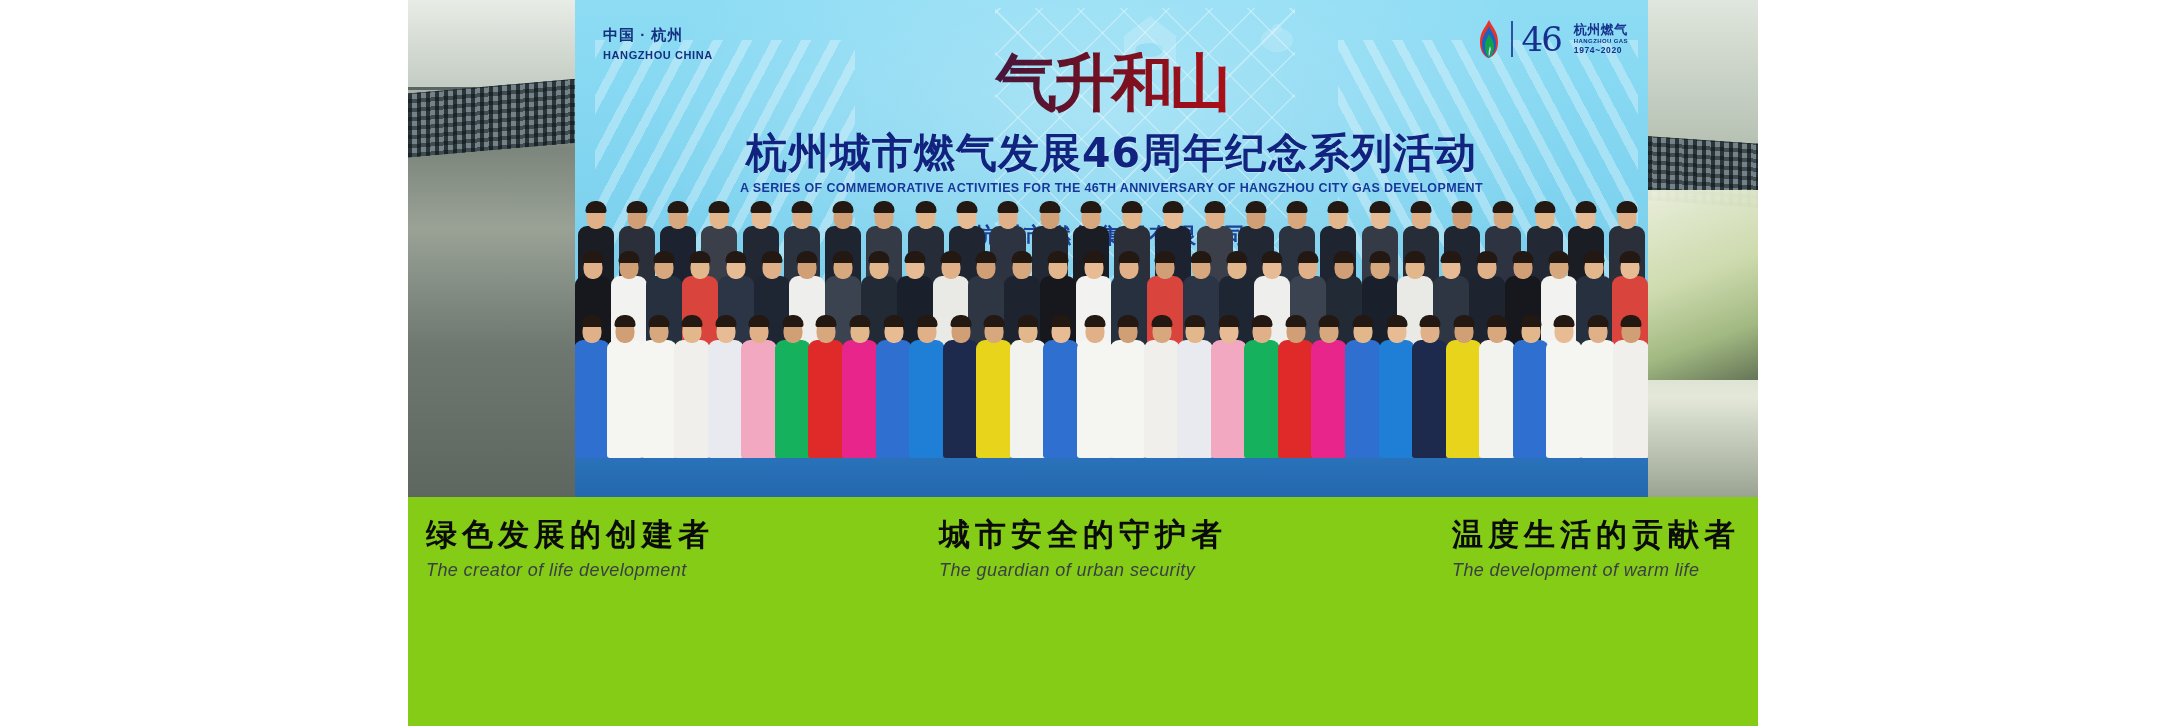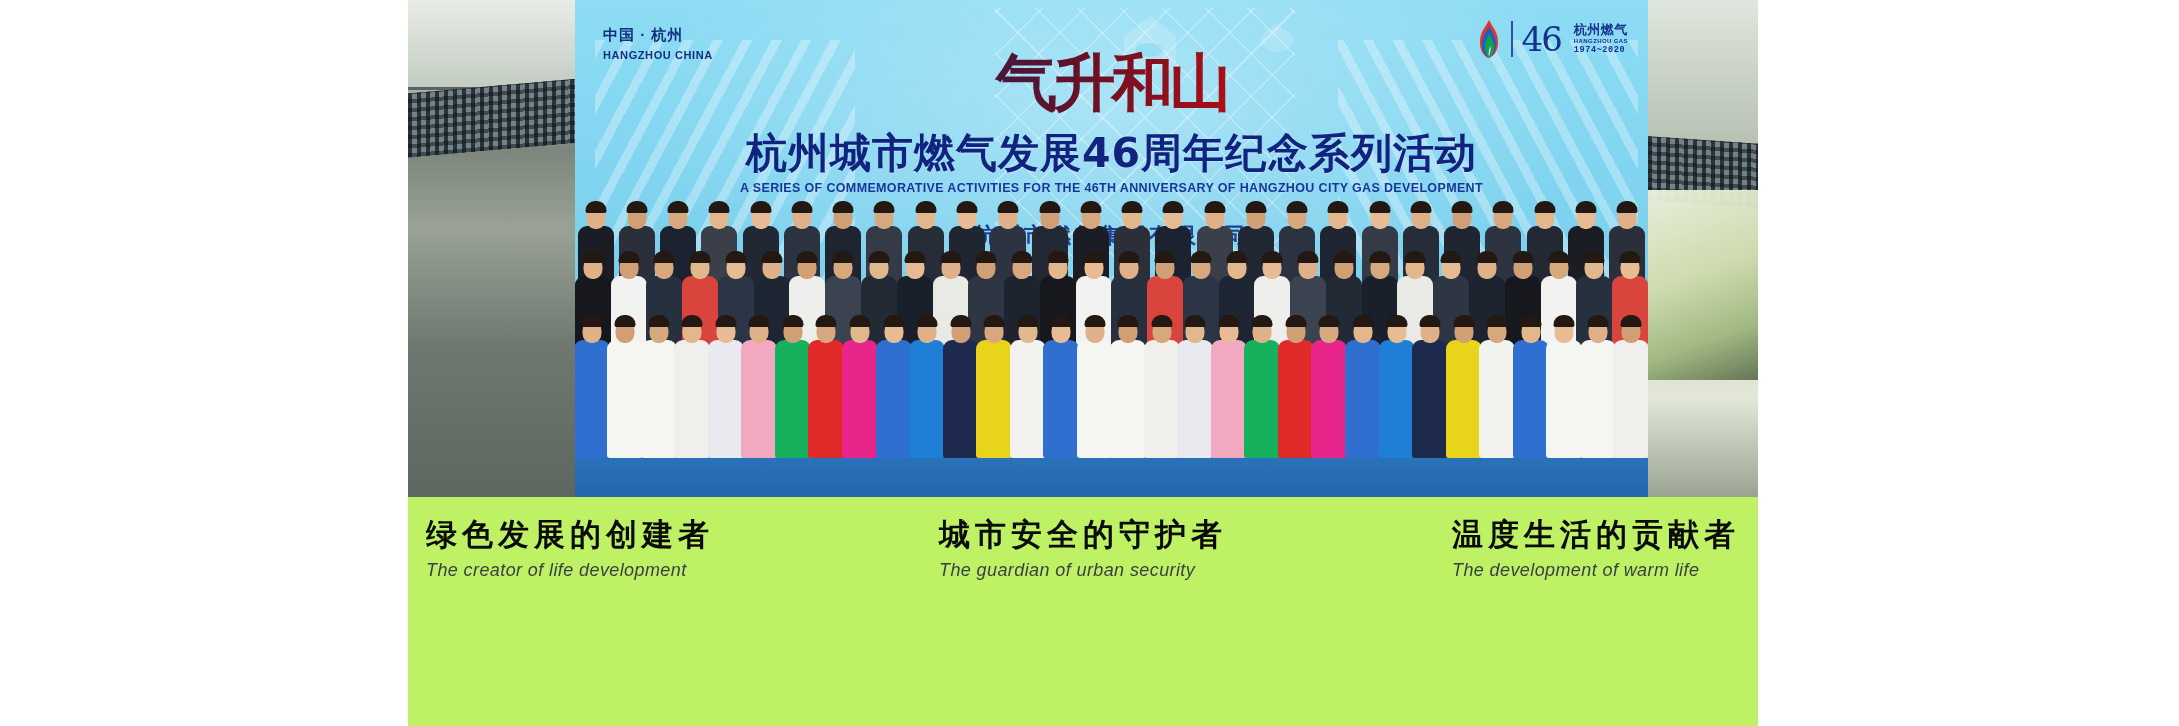--- a/index.html
+++ b/index.html
@@ -148,21 +148,21 @@
   }
   .flame { width:26px; height:38px; }
   .vrule { width:1.5px; height:36px; background:#17308c; opacity:.8; }
   .num46 {
     font-size:34px; font-weight:400; color:#17308c; line-height:1;
     letter-spacing:-2px; font-family:"DejaVu Serif","Liberation Serif",serif;
   }
   .gasmark { color:#17308c; line-height:1.15; margin-left:4px; }
   .gasmark .g1 { font-size:13px; font-weight:700; letter-spacing:.5px; }
   .gasmark .g2 { font-size:6px; font-weight:700; letter-spacing:.4px; }
-  .gasmark .g3 { font-size:8.5px; font-weight:700; letter-spacing:.6px; margin-top:1px;font-family:Liberation Mono, monospace; }
+  .gasmark .g3 { font-size:8.5px; font-weight:700; letter-spacing:.6px; margin-top:1px; }
 
   
   #people {
     position:absolute; left:167px; top:200px;
     width:1073px; height:297px;
     overflow:hidden;
   }
   #stagefloor {
     position:absolute; left:167px; bottom:0;
     width:1073px; height:78px;
@@ -187,21 +187,21 @@
   }
   .body {
     position:absolute; left:50%; transform:translateX(-50%);
     width:36px; border-radius:9px 9px 3px 3px;
   }
 
   
   #slogans {
     position:absolute; left:0; top:497px;
     width:1350px; height:229px;
-    background:#bef264;
+    background:#84cc16;
   }
   .slogan-row { position:absolute; left:0; width:1350px; display:flex; }
   .slogan-row.r1 { top:19px;  padding:0 18px; justify-content:space-between; }
   .slogan-row.r2 { top:112px; padding:0 172px; justify-content:space-between; }
 
   .slogan { text-align:left; }
   .slogan .cn {
     font-size:31px; font-weight:700; color:#0b0b0b;
     letter-spacing:5px; line-height:1.22;
     font-family:"DejaVu Sans","Liberation Sans",sans-serif;

